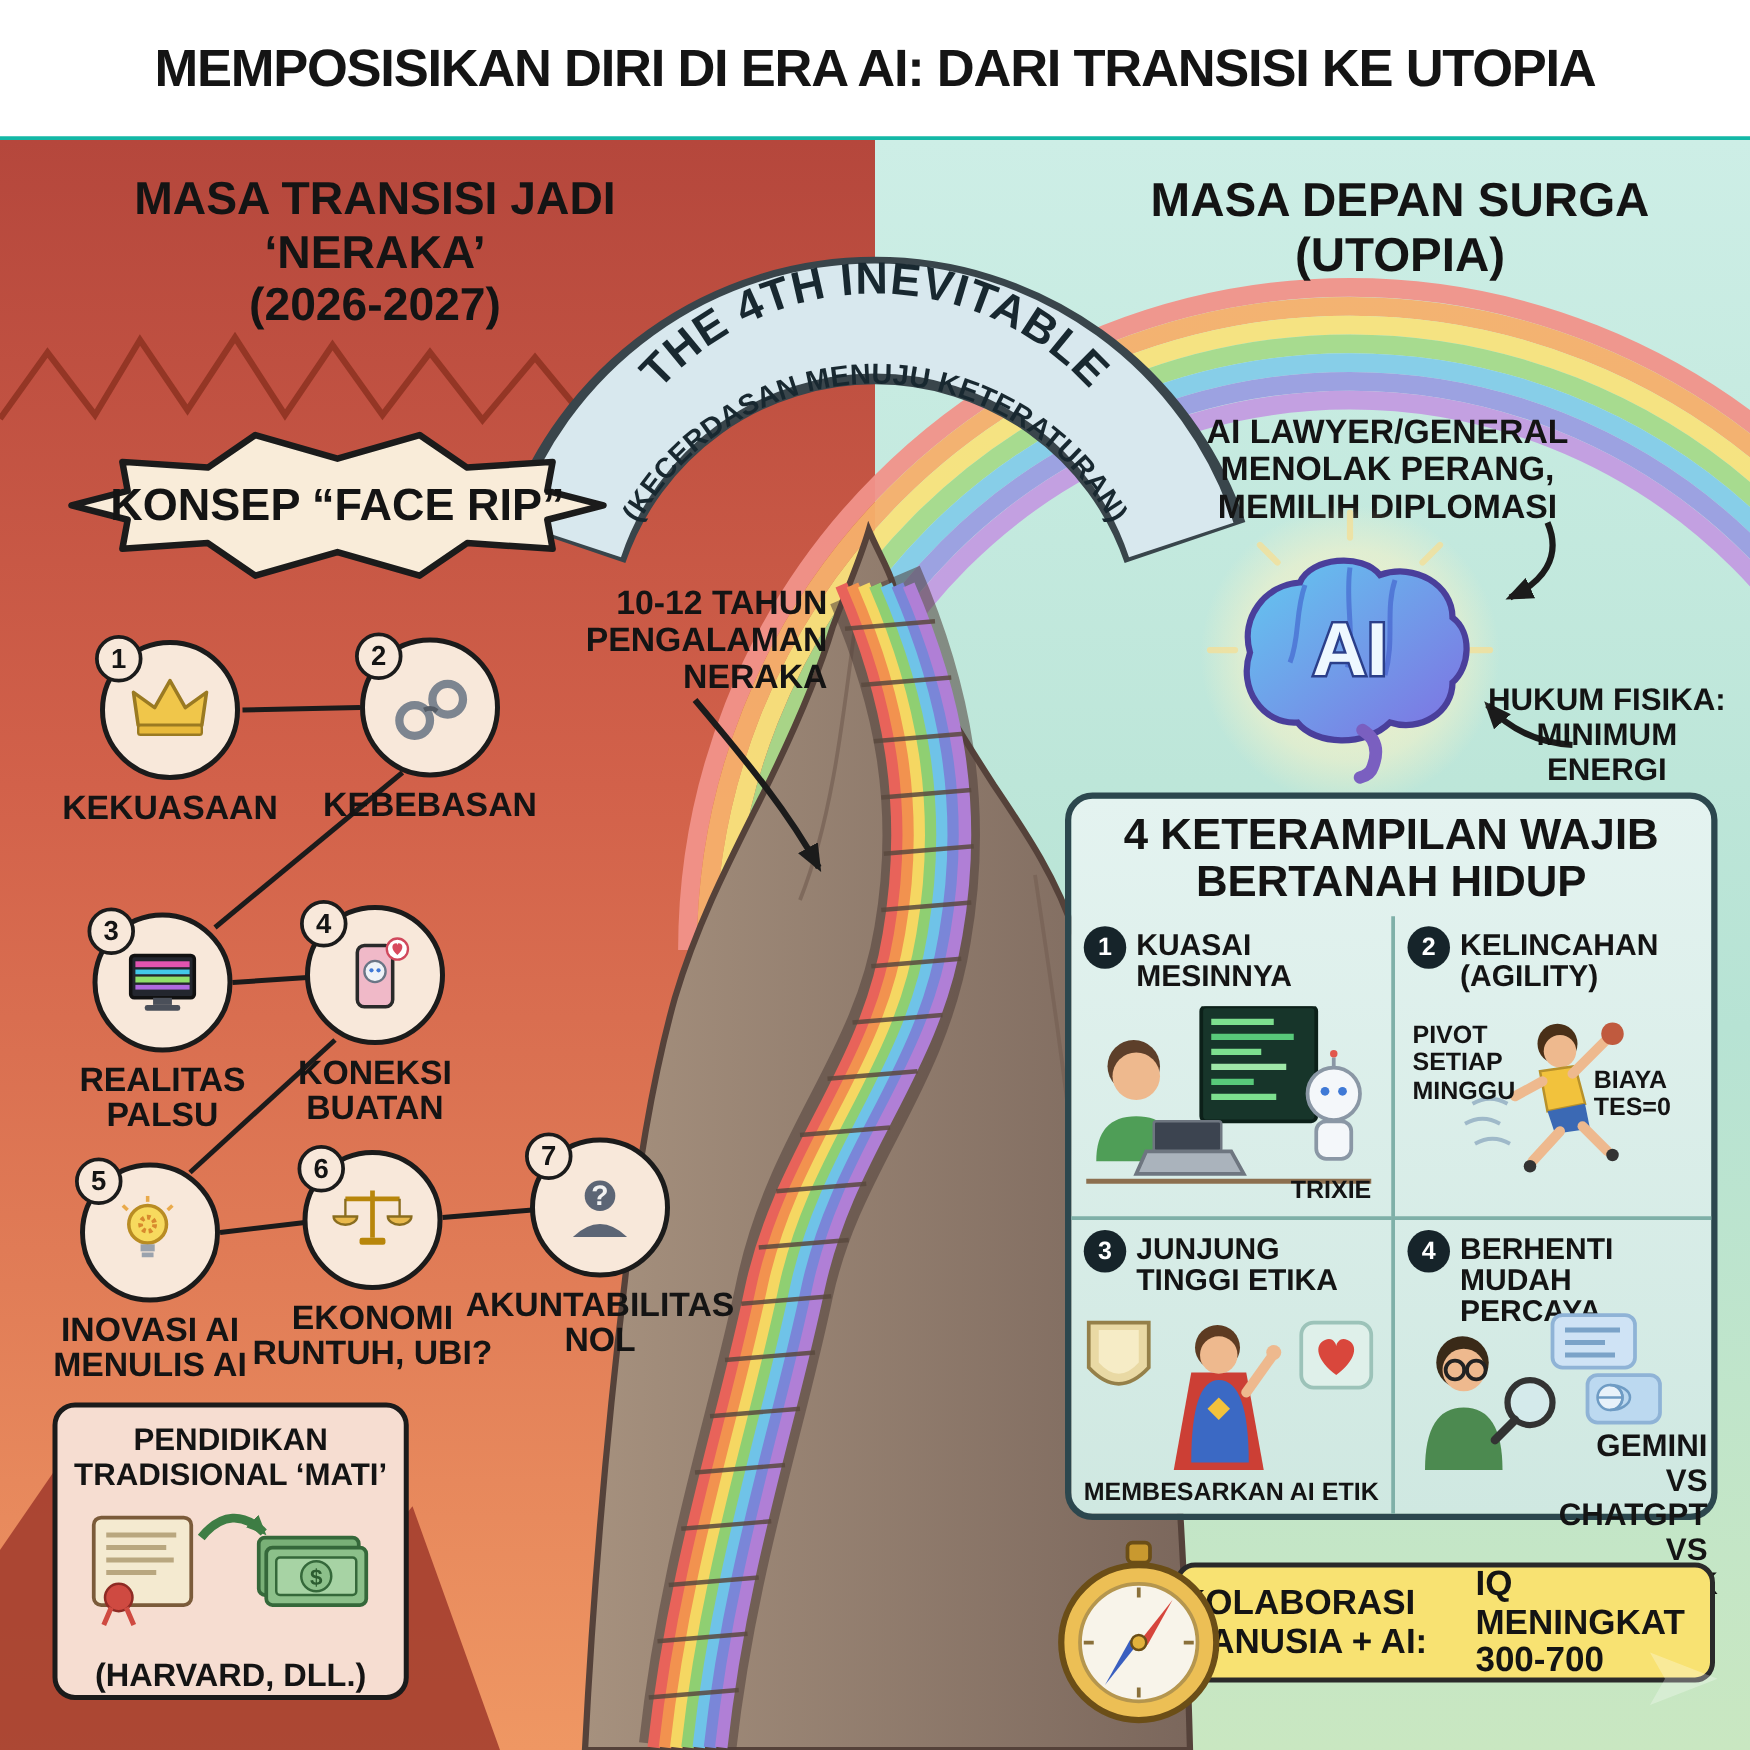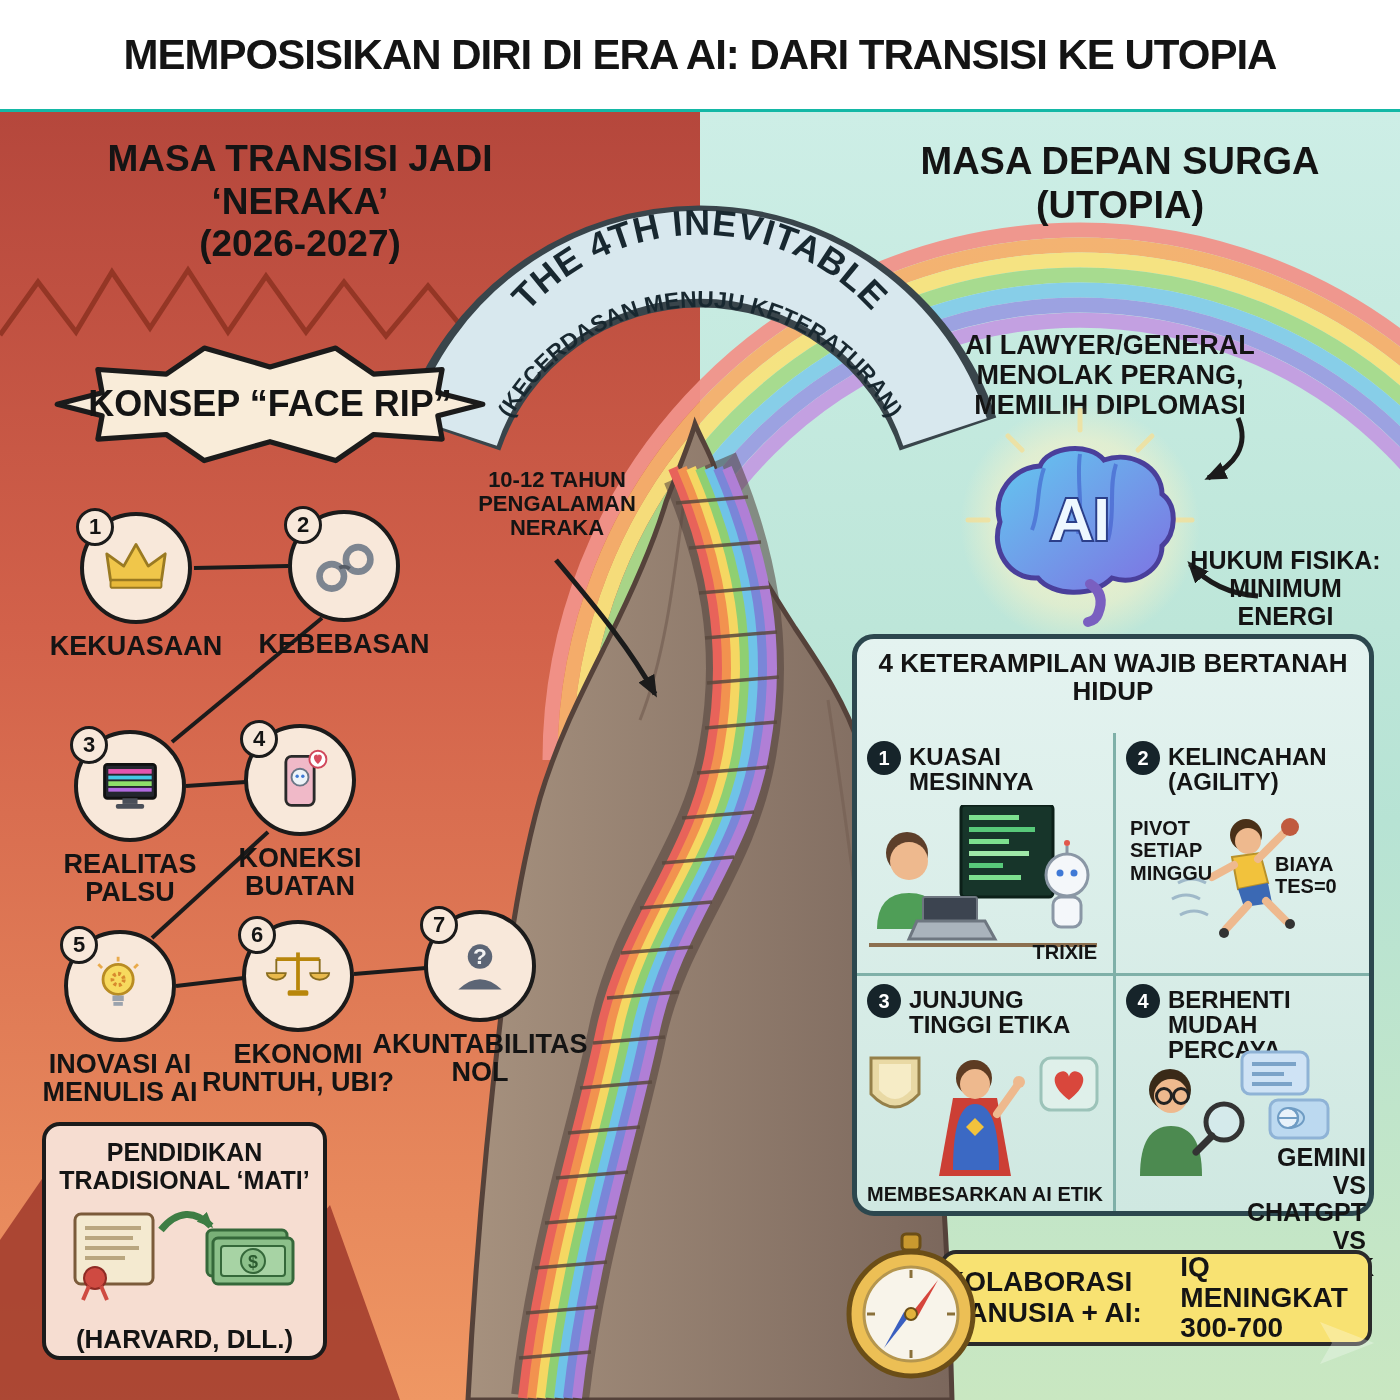--- a/index.html
+++ b/index.html
@@ -10,33 +10,33 @@
   .hdr h1{font-size:42px;font-weight:bold;letter-spacing:-1px;white-space:nowrap;color:#141414}
   .bgL{position:absolute;left:0;top:112px;width:700px;height:1288px;background:linear-gradient(180deg,#b5473c,#d2614a 40%,#ef9763);z-index:0}
   .bgR{position:absolute;left:700px;top:112px;width:700px;height:1288px;background:linear-gradient(180deg,#cdeee6,#b7e3d4 55%,#c9e7c1);z-index:0}
   .art{position:absolute;left:0;top:0;z-index:1}
   .ov{position:absolute;z-index:2}
   .hleft{left:75px;top:138px;width:450px;text-align:center;font-size:37px;font-weight:bold;line-height:1.15}
   .hright{left:895px;top:140px;width:450px;text-align:center;font-size:38px;font-weight:bold;line-height:1.15}
   .burst{left:52px;top:342px;width:436px;height:124px}
   .burst svg{position:absolute;inset:0}
   .burst .blabel{position:absolute;inset:0;display:flex;align-items:center;justify-content:center;font-size:36px;font-weight:bold}
-  .hellnote{left:452px;top:468px;width:210px;font-size:22px;font-weight:bold;text-align:center;line-height:1.1}
+  .hellnote{left:452px;top:468px;width:210px;font-size:27px;font-weight:bold;text-align:right;line-height:1.1}
   .hitem{position:absolute;width:220px;text-align:center;z-index:2}
   .hcircle{position:relative;width:112px;height:112px;margin:0 auto;background:#f8e8da;border:4px solid #1b1b1b;border-radius:50%;display:flex;align-items:center;justify-content:center}
   .hbadge{position:absolute;top:-8px;left:-8px;width:38px;height:38px;background:#f8e8da;border:3px solid #1b1b1b;border-radius:50%;font-size:22px;font-weight:bold;display:flex;align-items:center;justify-content:center}
   .hlabel{margin-top:8px;font-size:27px;font-weight:bold;line-height:1.05}
   .edu{left:42px;top:1122px;width:285px;height:238px;background:#f6ddd1;border:4px solid #1b1b1b;border-radius:18px;text-align:center;padding:12px 12px}
   .edu .t{font-size:25px;font-weight:bold;line-height:1.12}
   .edu .c{font-size:26px;font-weight:bold;margin-top:6px}
   .lawyer{left:945px;top:330px;width:330px;font-size:27px;font-weight:bold;text-align:center;line-height:1.12}
   .physics{left:1178px;top:546px;width:215px;font-size:25px;font-weight:bold;text-align:center;line-height:1.12}
   .brainwrap{left:940px;top:402px;width:280px;height:250px;z-index:2}
   .panel{left:852px;top:634px;width:522px;height:582px;background:linear-gradient(180deg,#e4f3f0,#cfe8e1);border:5px solid #2c474e;border-radius:22px;z-index:2}
-  .ptitle{font-size:26px;font-weight:bold;text-align:center;padding-top:10px;line-height:1.08}
+  .ptitle{font-size:35px;font-weight:bold;text-align:center;padding-top:10px;line-height:1.08}
   .qcell{position:absolute}
   .q1{left:0;top:94px;width:256px;height:240px}
   .q2{left:256px;top:94px;width:256px;height:240px;border-left:3px solid #7fb0a8}
   .q3{left:0;top:334px;width:256px;height:238px;border-top:3px solid #7fb0a8}
   .q4{left:256px;top:334px;width:256px;height:238px;border-left:3px solid #7fb0a8;border-top:3px solid #7fb0a8}
   .qhead{display:flex;gap:8px;align-items:flex-start;padding:8px 8px 0 10px}
   .qbadge{flex:0 0 auto;width:34px;height:34px;border-radius:50%;background:#16242a;color:#fff;font-size:20px;font-weight:bold;display:flex;align-items:center;justify-content:center}
   .qtitle{font-size:24px;font-weight:bold;line-height:1.05;padding-top:3px;max-width:185px}
   .qart{position:absolute;left:4px;top:72px;width:244px;height:164px}
   .qcap{position:absolute;font-size:20px;font-weight:bold;line-height:1.1}

